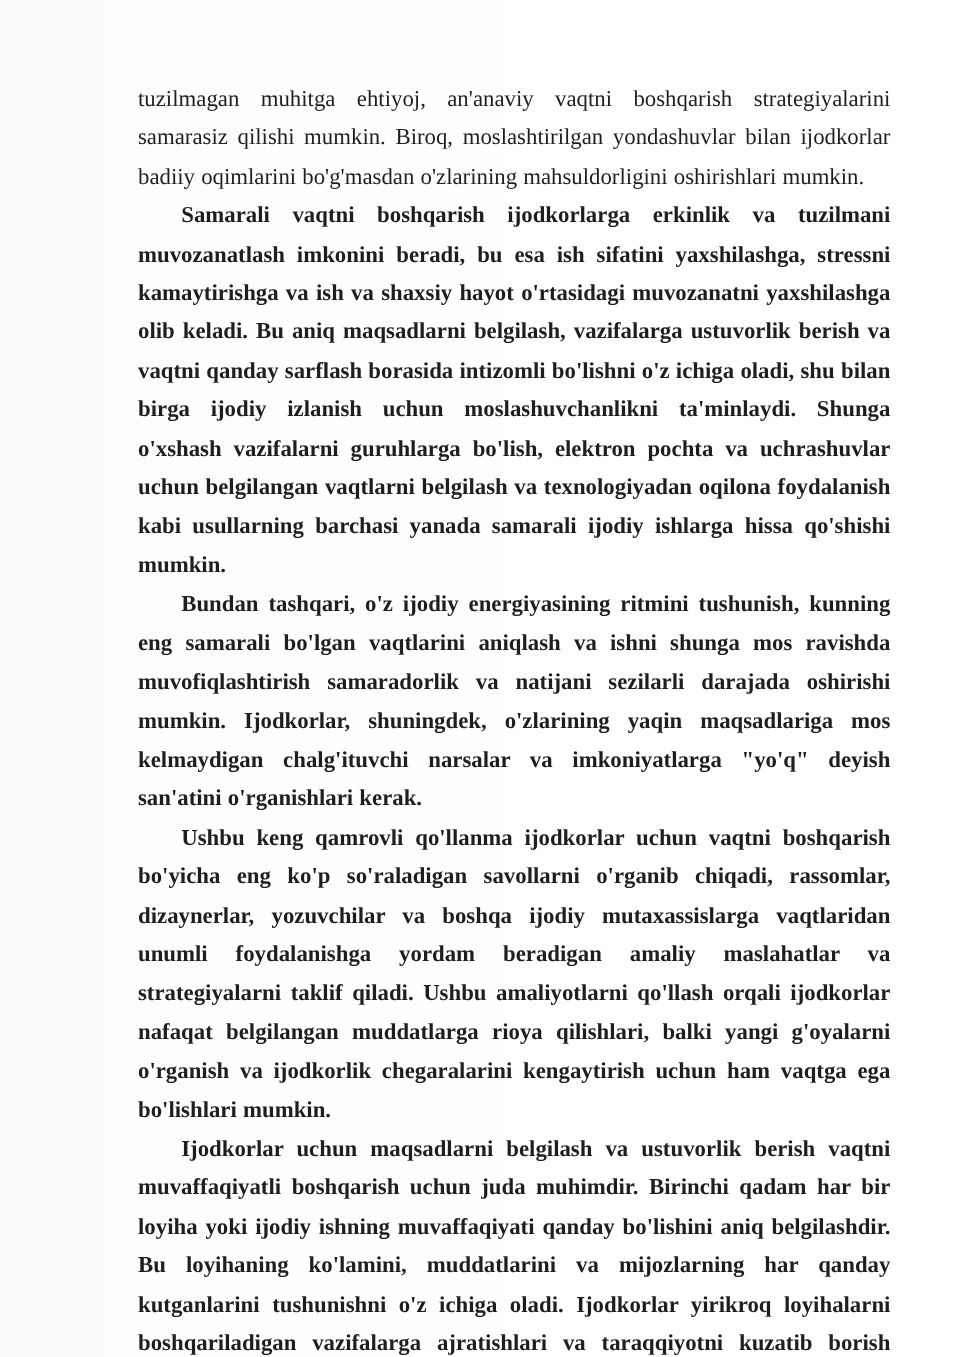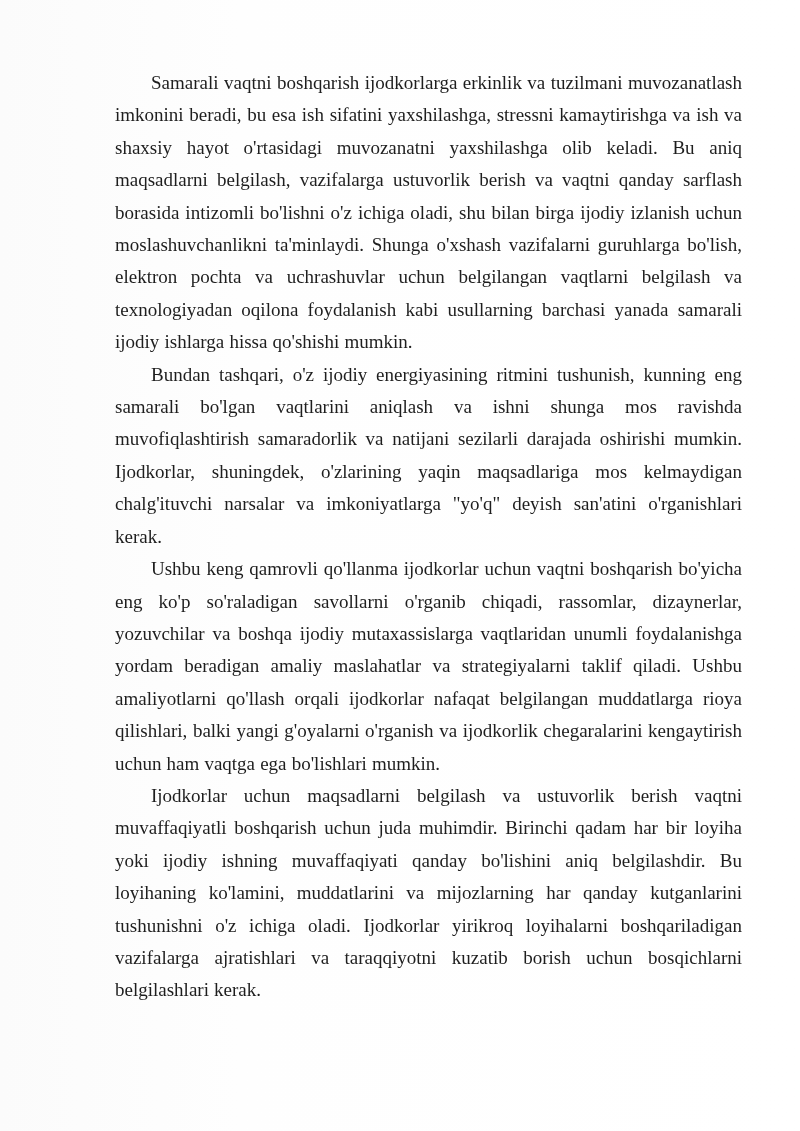--- a/index.html
+++ b/index.html
@@ -23,23 +23,25 @@
     font-family: "Liberation Serif", "DejaVu Serif", serif;
     font-size: 19px;
     line-height: 32.4px;
     color: #1e1e1e;
     text-align: justify;
     hyphens: none;
     word-spacing: 0.02em;
   }
   .para.indented {
     text-indent: 36px;
+    font-weight: bold;
   }
 </style>
 </head>
 <body>
 
 <div class="page">
+  <p class="para">tuzilmagan muhitga ehtiyoj, an'anaviy vaqtni boshqarish strategiyalarini samarasiz qilishi mumkin. Biroq, moslashtirilgan yondashuvlar bilan ijodkorlar badiiy oqimlarini bo'g'masdan o'zlarining mahsuldorligini oshirishlari mumkin.</p>
   <p class="para indented">Samarali vaqtni boshqarish ijodkorlarga erkinlik va tuzilmani muvozanatlash imkonini beradi, bu esa ish sifatini yaxshilashga, stressni kamaytirishga va ish va shaxsiy hayot o'rtasidagi muvozanatni yaxshilashga olib keladi. Bu aniq maqsadlarni belgilash, vazifalarga ustuvorlik berish va vaqtni qanday sarflash borasida intizomli bo'lishni o'z ichiga oladi, shu bilan birga ijodiy izlanish uchun moslashuvchanlikni ta'minlaydi. Shunga o'xshash vazifalarni guruhlarga bo'lish, elektron pochta va uchrashuvlar uchun belgilangan vaqtlarni belgilash va texnologiyadan oqilona foydalanish kabi usullarning barchasi yanada samarali ijodiy ishlarga hissa qo'shishi mumkin.</p>
   <p class="para indented">Bundan tashqari, o'z ijodiy energiyasining ritmini tushunish, kunning eng samarali bo'lgan vaqtlarini aniqlash va ishni shunga mos ravishda muvofiqlashtirish samaradorlik va natijani sezilarli darajada oshirishi mumkin. Ijodkorlar, shuningdek, o'zlarining yaqin maqsadlariga mos kelmaydigan chalg'ituvchi narsalar va imkoniyatlarga "yo'q" deyish san'atini o'rganishlari kerak.</p>
   <p class="para indented">Ushbu keng qamrovli qo'llanma ijodkorlar uchun vaqtni boshqarish bo'yicha eng ko'p so'raladigan savollarni o'rganib chiqadi, rassomlar, dizaynerlar, yozuvchilar va boshqa ijodiy mutaxassislarga vaqtlaridan unumli foydalanishga yordam beradigan amaliy maslahatlar va strategiyalarni taklif qiladi. Ushbu amaliyotlarni qo'llash orqali ijodkorlar nafaqat belgilangan muddatlarga rioya qilishlari, balki yangi g'oyalarni o'rganish va ijodkorlik chegaralarini kengaytirish uchun ham vaqtga ega bo'lishlari mumkin.</p>
   <p class="para indented">Ijodkorlar uchun maqsadlarni belgilash va ustuvorlik berish vaqtni muvaffaqiyatli boshqarish uchun juda muhimdir. Birinchi qadam har bir loyiha yoki ijodiy ishning muvaffaqiyati qanday bo'lishini aniq belgilashdir. Bu loyihaning ko'lamini, muddatlarini va mijozlarning har qanday kutganlarini tushunishni o'z ichiga oladi. Ijodkorlar yirikroq loyihalarni boshqariladigan vazifalarga ajratishlari va taraqqiyotni kuzatib borish uchun bosqichlarni belgilashlari kerak.</p>
 </div>
 
 </body></html>

